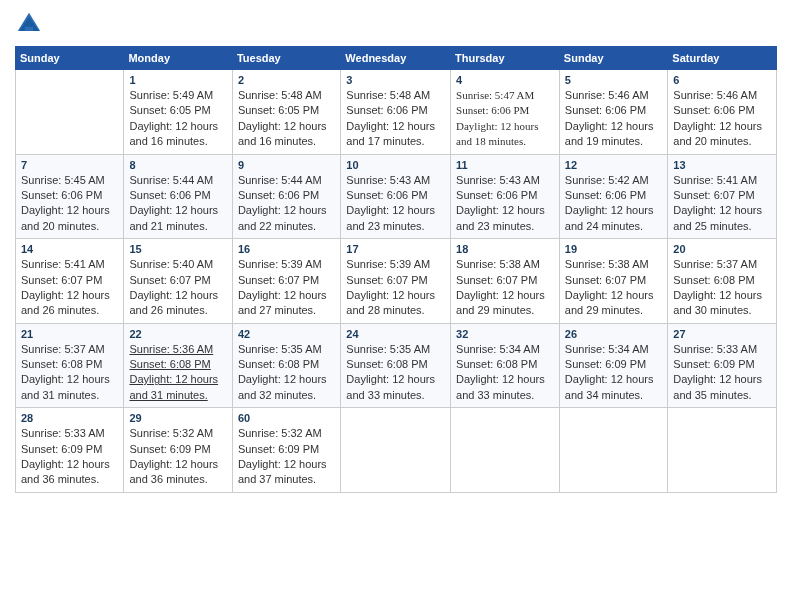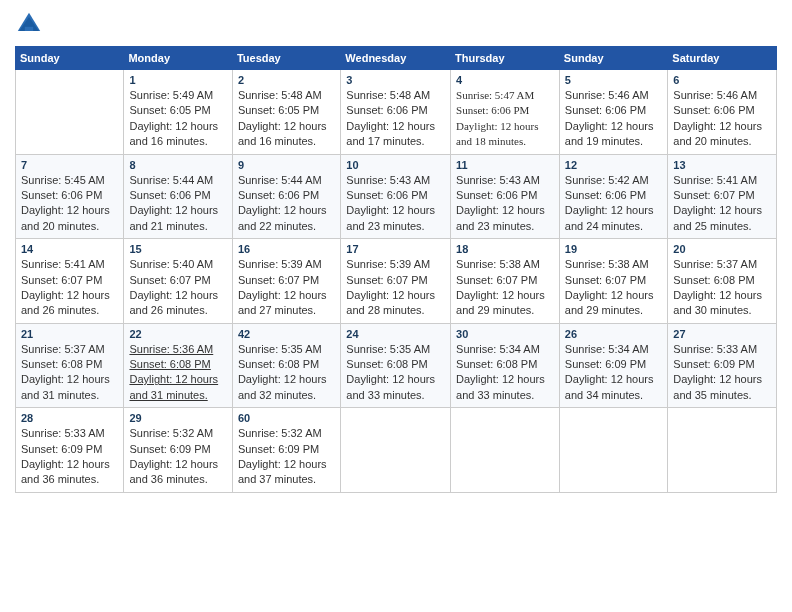--- a/index.html
+++ b/index.html
@@ -271,21 +271,21 @@
 Sunset: 6:08 PM
 Daylight: 12 hours and 32 minutes.</div>
           </td>
           <td>
             <div class="day-number">24</div>
             <div class="day-info" style="white-space: pre-line;">Sunrise: 5:35 AM
 Sunset: 6:08 PM
 Daylight: 12 hours and 33 minutes.</div>
           </td>
           <td>
-            <div class="day-number">30</div>
+            <div class="day-number">32</div>
             <div class="day-info" style="white-space: pre-line;">Sunrise: 5:34 AM
 Sunset: 6:08 PM
 Daylight: 12 hours and 33 minutes.</div>
           </td>
           <td>
             <div class="day-number">26</div>
             <div class="day-info" style="white-space: pre-line;">Sunrise: 5:34 AM
 Sunset: 6:09 PM
 Daylight: 12 hours and 34 minutes.</div>
           </td>

